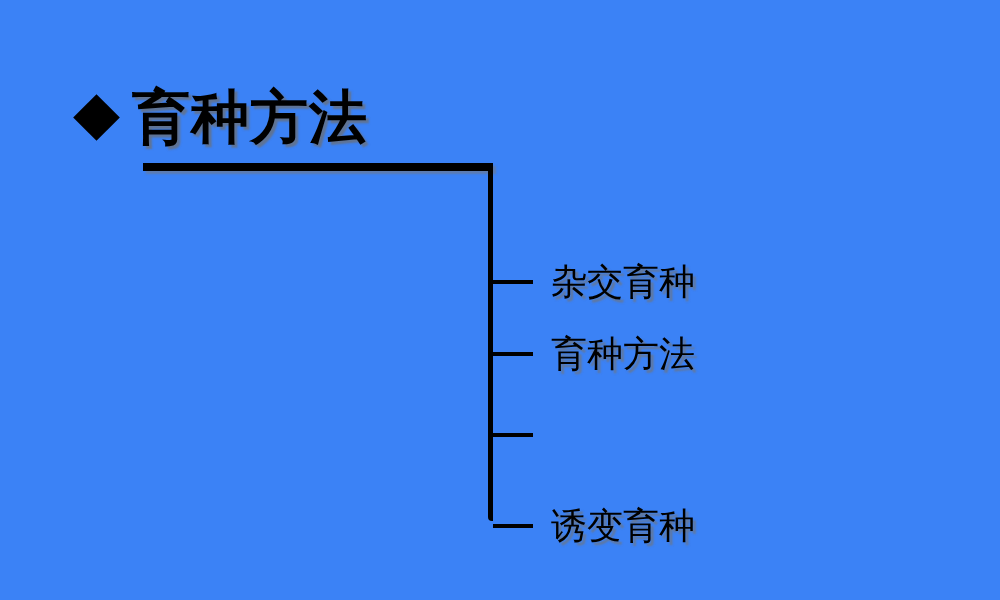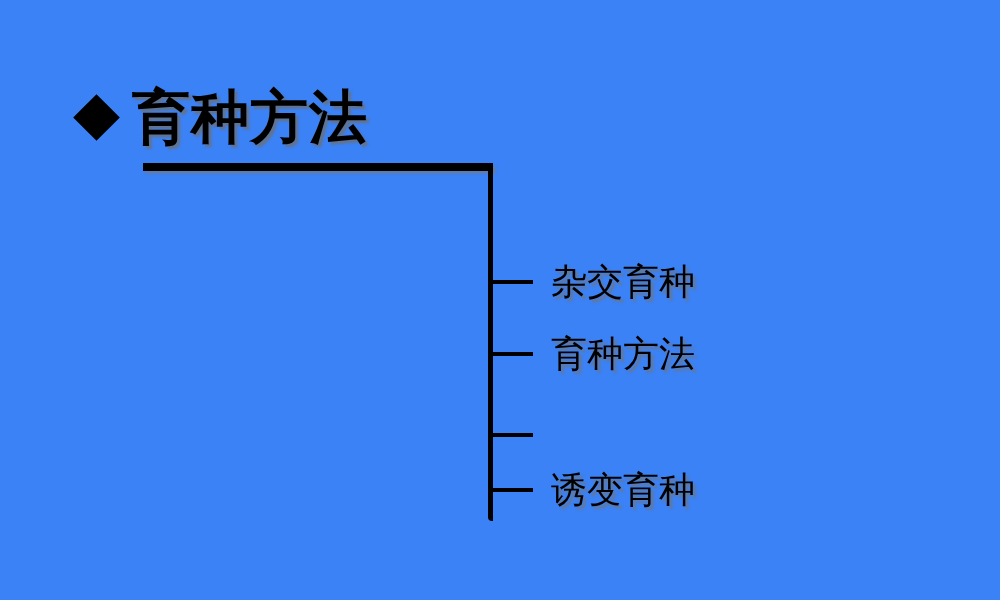--- a/index.html
+++ b/index.html
@@ -91,21 +91,21 @@
     line-height: 1;
     color: #000000;
     margin-left: 18px;
     letter-spacing: 0px;
     text-shadow: 3px 3px 2px rgba(115,115,115,0.70);
   }
 
   #branch-0 { top: 252px; }
   #branch-1 { top: 324px; }
   #branch-2 { top: 405px; }
-  #branch-3 { top: 460px; }
+  #branch-3 { top: 496px; }
 </style>
 </head>
 <body>
 
 <div id="slide">
 
   <div id="heading-row">
     <span id="bullet-diamond"></span>
     <span id="heading-text">育种方法</span>
   </div>

